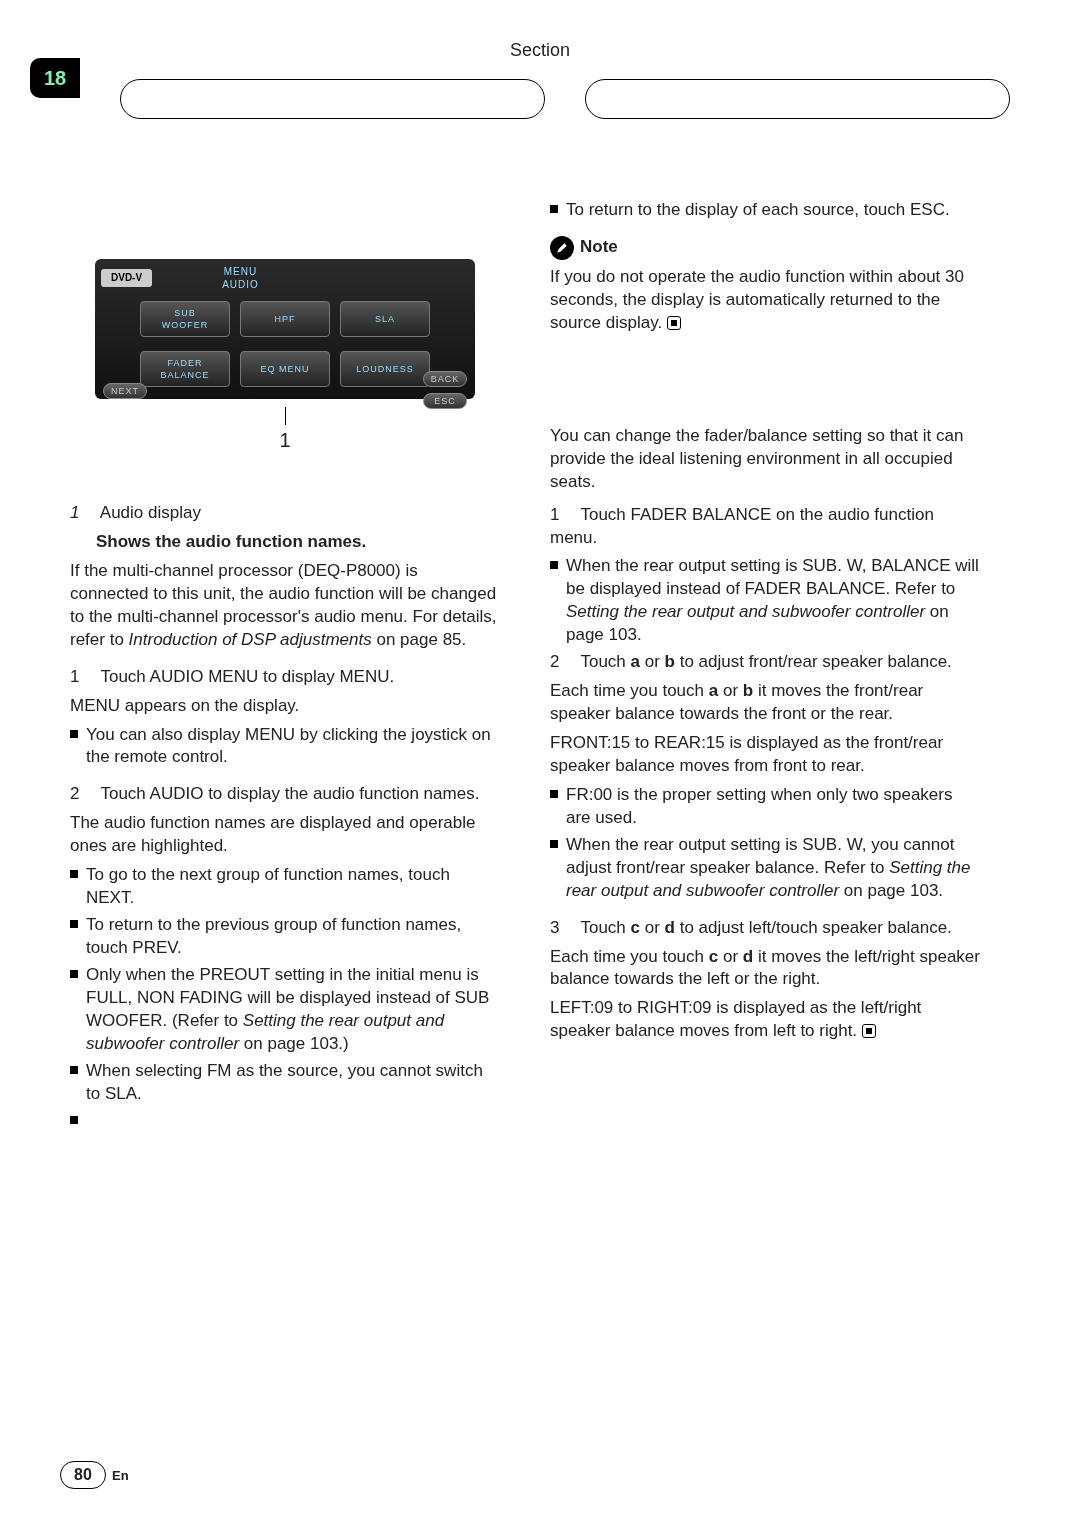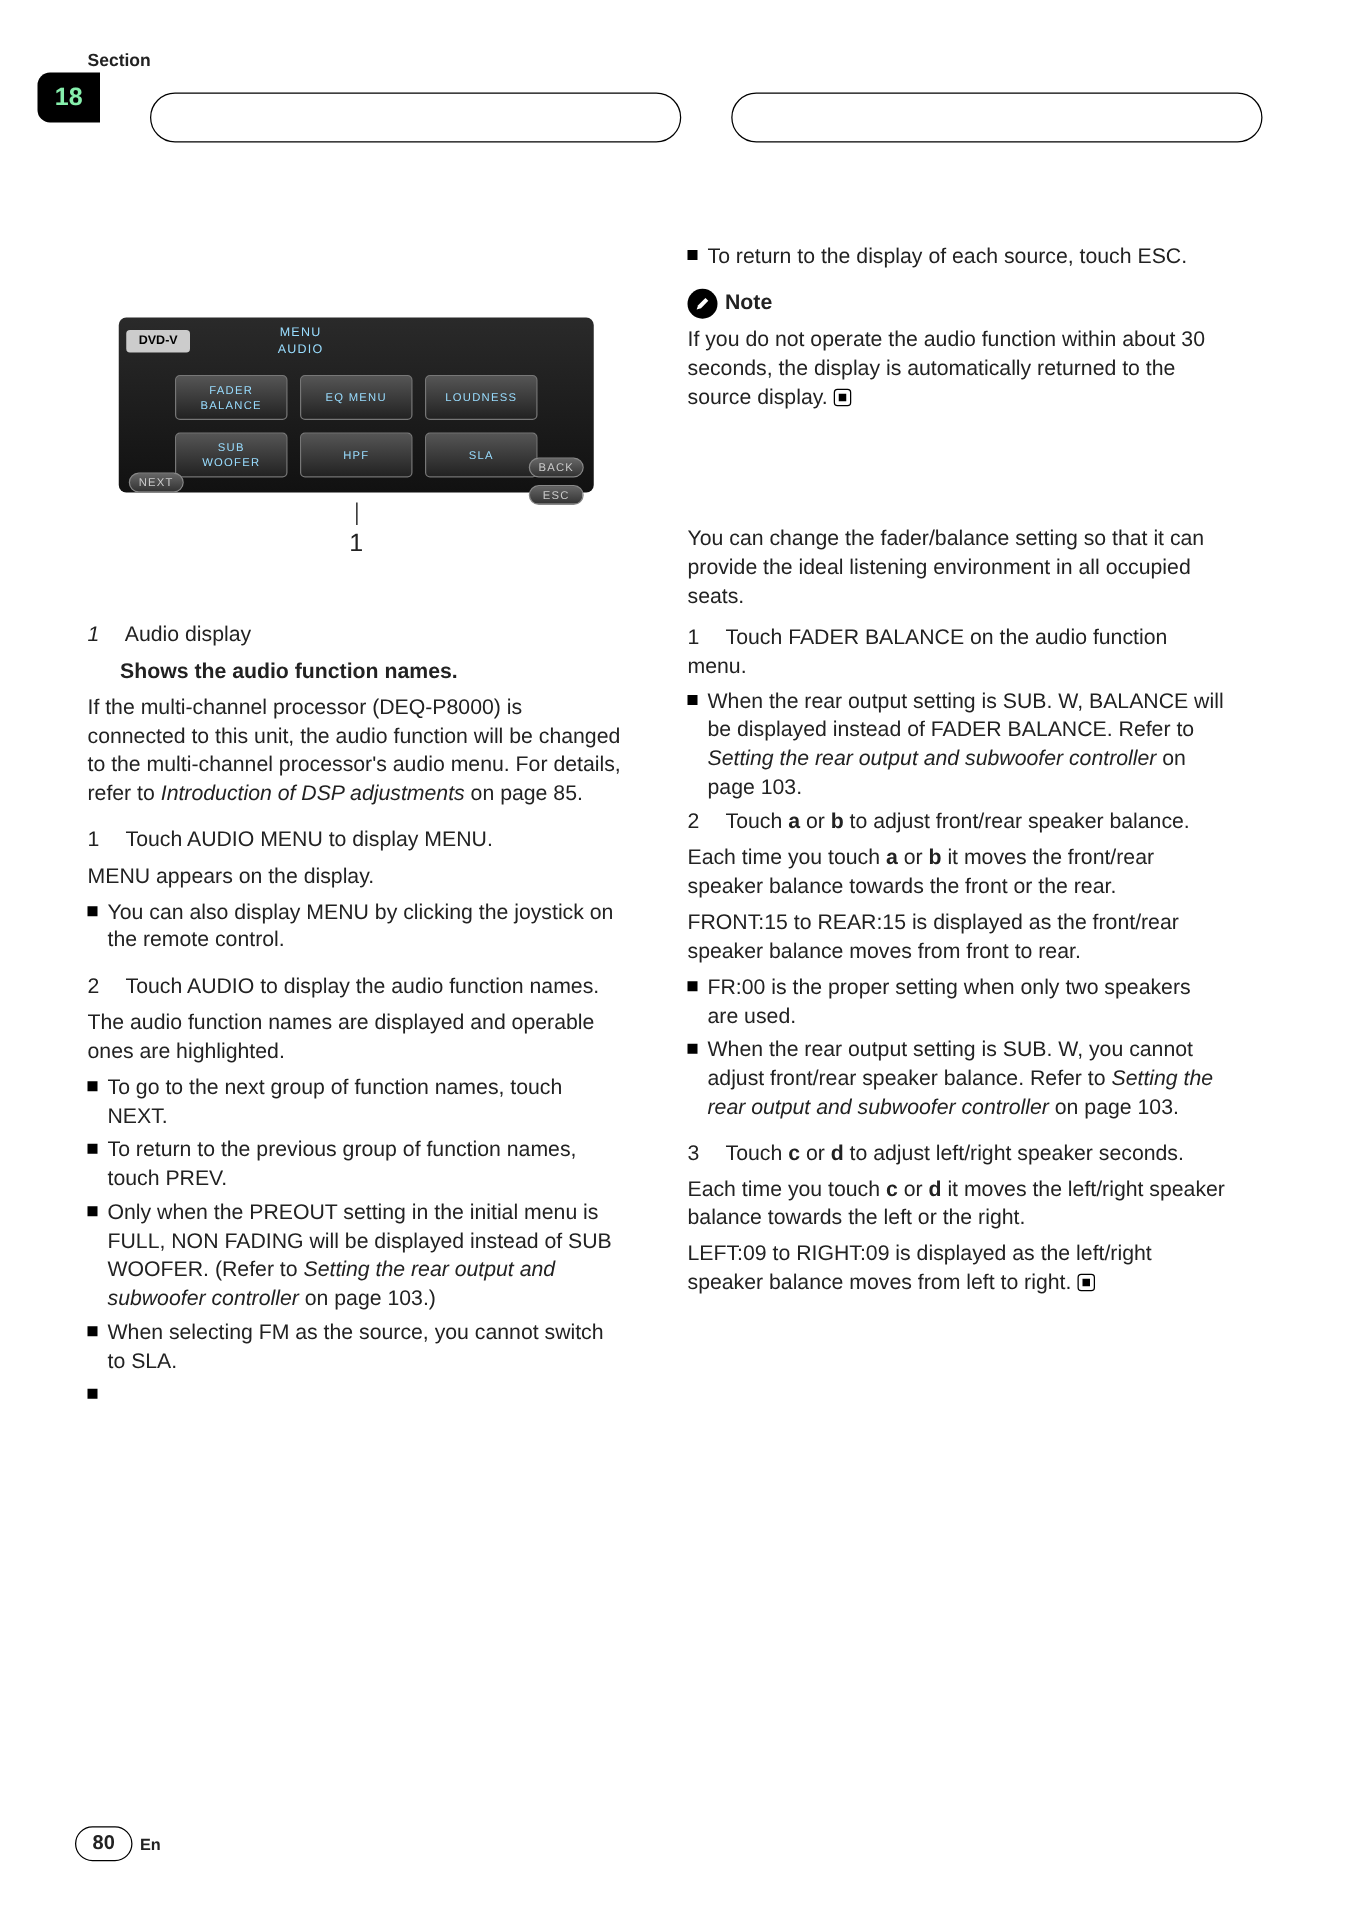--- a/index.html
+++ b/index.html
@@ -5,21 +5,21 @@
   * { box-sizing: border-box; margin: 0; padding: 0; }
   body {
     width: 1080px;
     height: 1529px;
     background: #fff;
     font-family: Arial, Helvetica, sans-serif;
     color: #222;
     position: relative;
     padding: 40px 70px 40px 70px;
   }
-  .section-label { font-size: 14px; font-weight: bold; margin-bottom: 4px; }
+  .section-label { font-size: 18px; font-weight: normal; margin-bottom: 4px; text-align: center; }
   .section-tab {
     position: absolute;
     left: 30px; top: 58px;
     width: 50px; height: 40px;
     background: #000; color: #86efac;
     border-top-left-radius: 10px;
     border-bottom-left-radius: 10px;
     display: flex; align-items: center; justify-content: center;
     font-size: 20px; font-weight: bold;
   }
@@ -131,31 +131,31 @@
   <div class="col">
 
     <div class="audio-screenshot">
       <div class="audio-header">
         <span class="dvd-badge">DVD-V</span>
         <div class="menu-title">
           <div>MENU</div>
           <div>AUDIO</div>
         </div>
       </div>
+      <div class="button-row" style="margin-top:10px">
+        <div class="btn3d" style="white-space:pre-line">SUB
+WOOFER</div>
+        <div class="btn3d">HPF</div>
+        <div class="btn3d">SLA</div>
+      </div>
       <div class="button-row">
         <div class="btn3d" style="white-space:pre-line">FADER
 BALANCE</div>
         <div class="btn3d">EQ MENU</div>
         <div class="btn3d">LOUDNESS</div>
-      </div>
-      <div class="button-row" style="margin-top:10px">
-        <div class="btn3d" style="white-space:pre-line">SUB
-WOOFER</div>
-        <div class="btn3d">HPF</div>
-        <div class="btn3d">SLA</div>
       </div>
       <div class="next-btn">NEXT</div>
       <div class="small-btn back-btn">BACK</div>
       <div class="small-btn esc-btn">ESC</div>
     </div>
     <div class="callout-tick"></div>
     <div class="callout-num">1</div>
 
     <p style="margin-top:48px">
       <span class="item-num">1</span>
@@ -254,21 +254,21 @@
     <div class="bullet-row">
         <span class="bullet"></span>
       <span>
         <span>When the rear output setting is SUB. W, you cannot adjust front/rear speaker balance. Refer to </span><em class="ref">Setting the rear output and subwoofer controller</em><span> on page 103.</span>
       </span>
       </div>
 
     <p style="margin-top:14px">
       <span class="step-num">3</span>
       <span>
-        <span>Touch </span><span class="bold-inline">c</span><span> or </span><span class="bold-inline">d</span><span> to adjust left/right speaker seconds.</span>
+        <span>Touch </span><span class="bold-inline">c</span><span> or </span><span class="bold-inline">d</span><span> to adjust left/touch speaker balance.</span>
       </span>
     </p>
     <p>
       <span>Each time you touch </span><span class="bold-inline">c</span><span> or </span><span class="bold-inline">d</span><span> it moves the left/right speaker balance towards the left or the right.</span>
     </p>
     <p>
       <span>LEFT:09 to RIGHT:09 is displayed as the left/right speaker balance moves from left to right.</span> <span class="end-mark"></span>
     </p>
   </div>
 </div>

